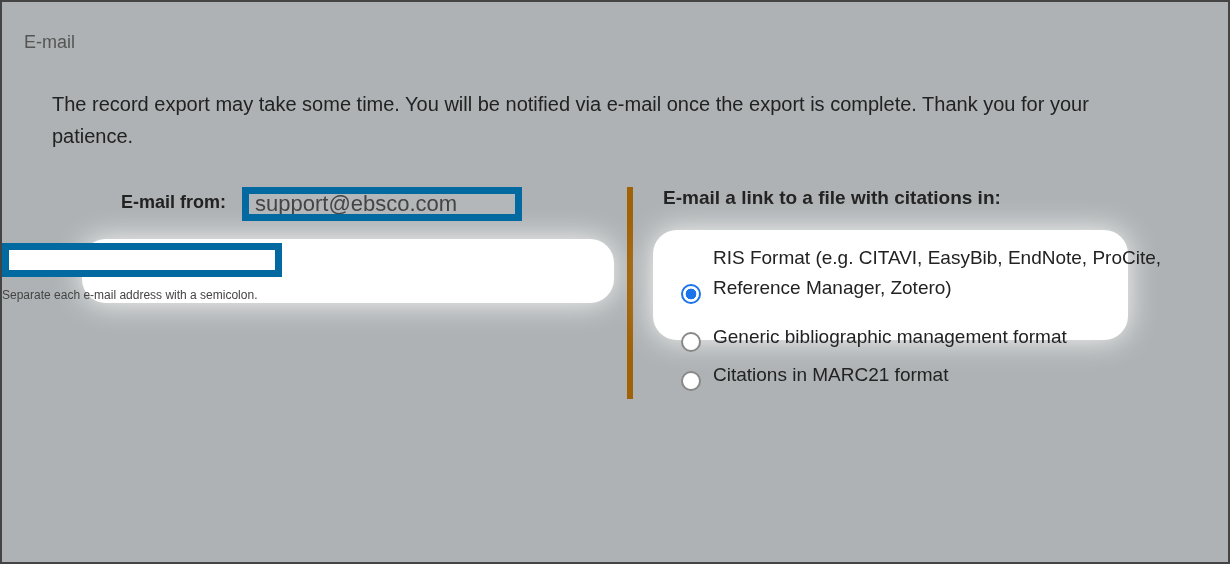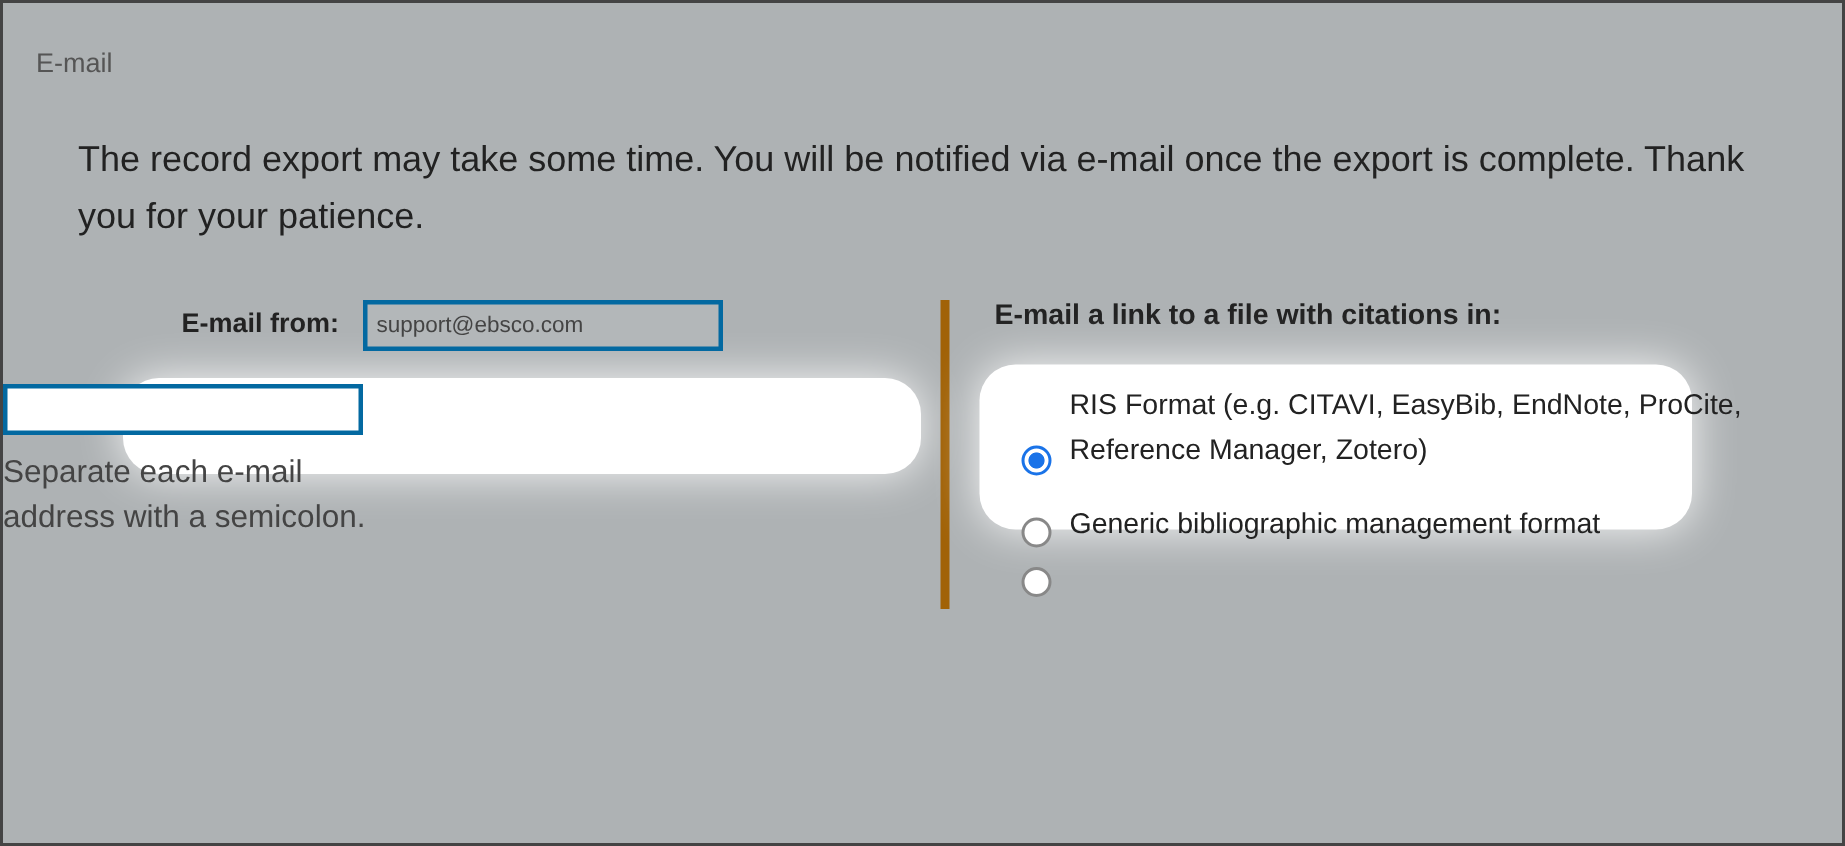--- a/index.html
+++ b/index.html
@@ -19,21 +19,21 @@
     position: relative;
     overflow: hidden;
   }
   .section-title {
     padding: 30px 0 0 22px;
     color: #555;
     font-size: 18px;
   }
   .intro {
     padding: 35px 63px 0 50px;
-    font-size: 24px;
+    font-size: 20px;
     color: #222;
     line-height: 1.6;
   }
   .cols {
     display: flex;
     padding-top: 35px;
   }
   .left-col {
     width: 625px;
     padding-right: 25px;
@@ -56,33 +56,33 @@
     text-align: right;
     font-weight: bold;
     padding-right: 16px;
     padding-top: 5px;
   }
   .form-control-wrap {
     display: flex;
     flex-direction: column;
   }
   .text-input {
-    width: 240px;
+    width: 280px;
     height: 34px;
-    border: 3px solid #0369a1;
+    border: 7px solid #0369a1;
     background: #b3b7b9;
-    font-size: 15px;
+    font-size: 22px;
     padding: 4px 6px;
     color: #444;
   }
   .text-input.white { background: #fff; }
   .help-text {
     margin-top: 10px;
     color: #444;
-    font-size: 21px;
+    font-size: 12px;
     line-height: 1.45;
     max-width: 270px;
   }
   .highlight-emailto {
     position: absolute;
     top: 52px;
     left: 80px;
     width: 532px;
     height: 64px;
     background: #fff;
@@ -190,18 +190,19 @@
             <div class="format-label">RIS Format (e.g. CITAVI, EasyBib, EndNote, ProCite, Reference Manager, Zotero)</div>
           </div>
         </div>
         <div style="padding-left:18px">
           <div class="format-option">
             <div class="radio"></div>
             <div class="format-label">Generic bibliographic management format</div>
           </div>
           <div class="format-option">
             <div class="radio"></div>
+            <div class="format-label">Citations in MARC21 format</div>
           </div>
         </div>
       </div>
     </div>
   </div>
 </div>
 
 </body></html>

